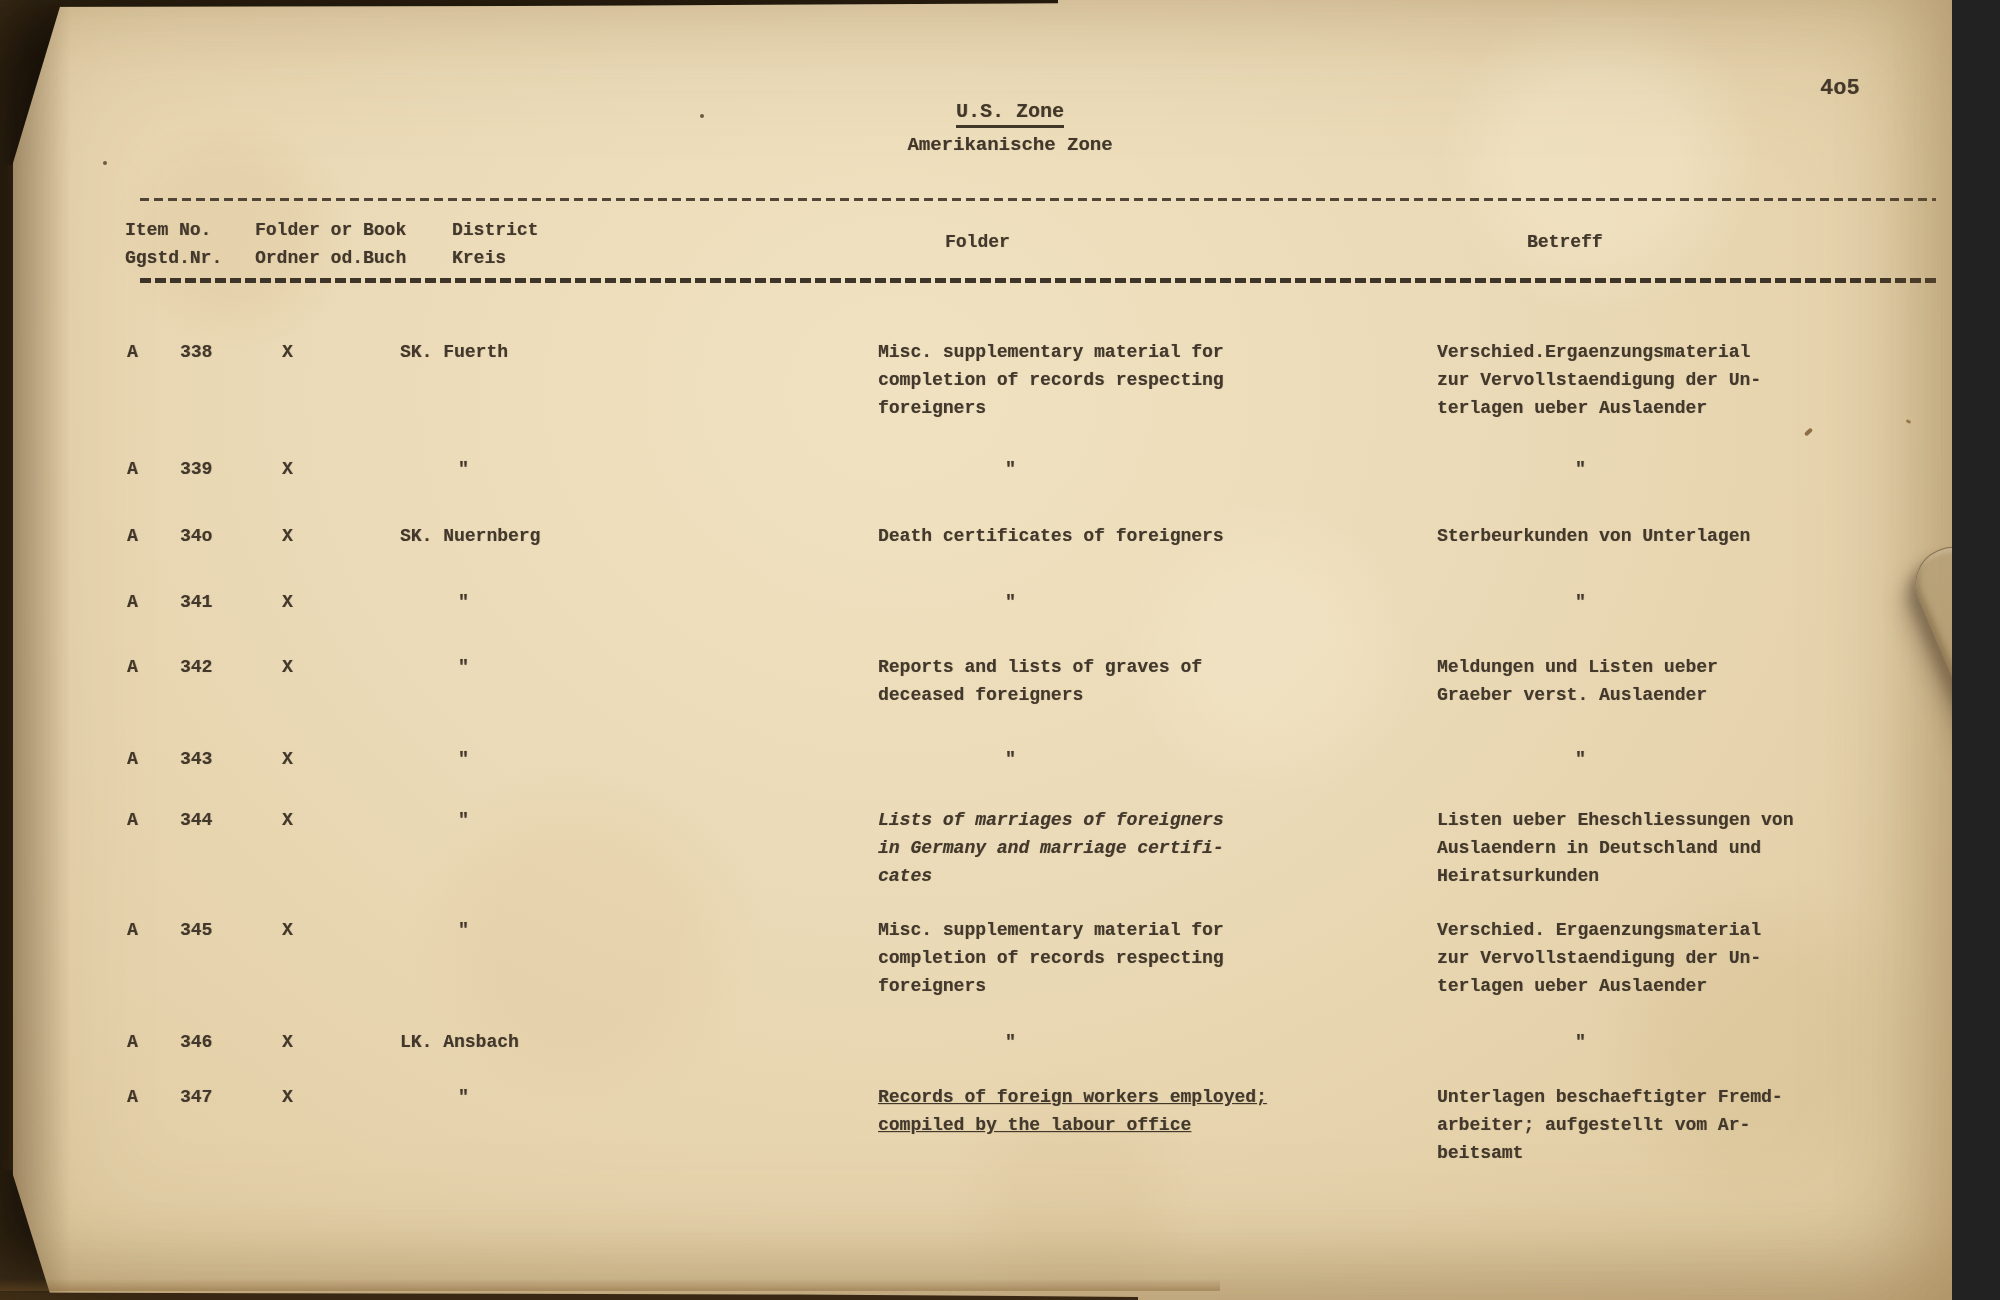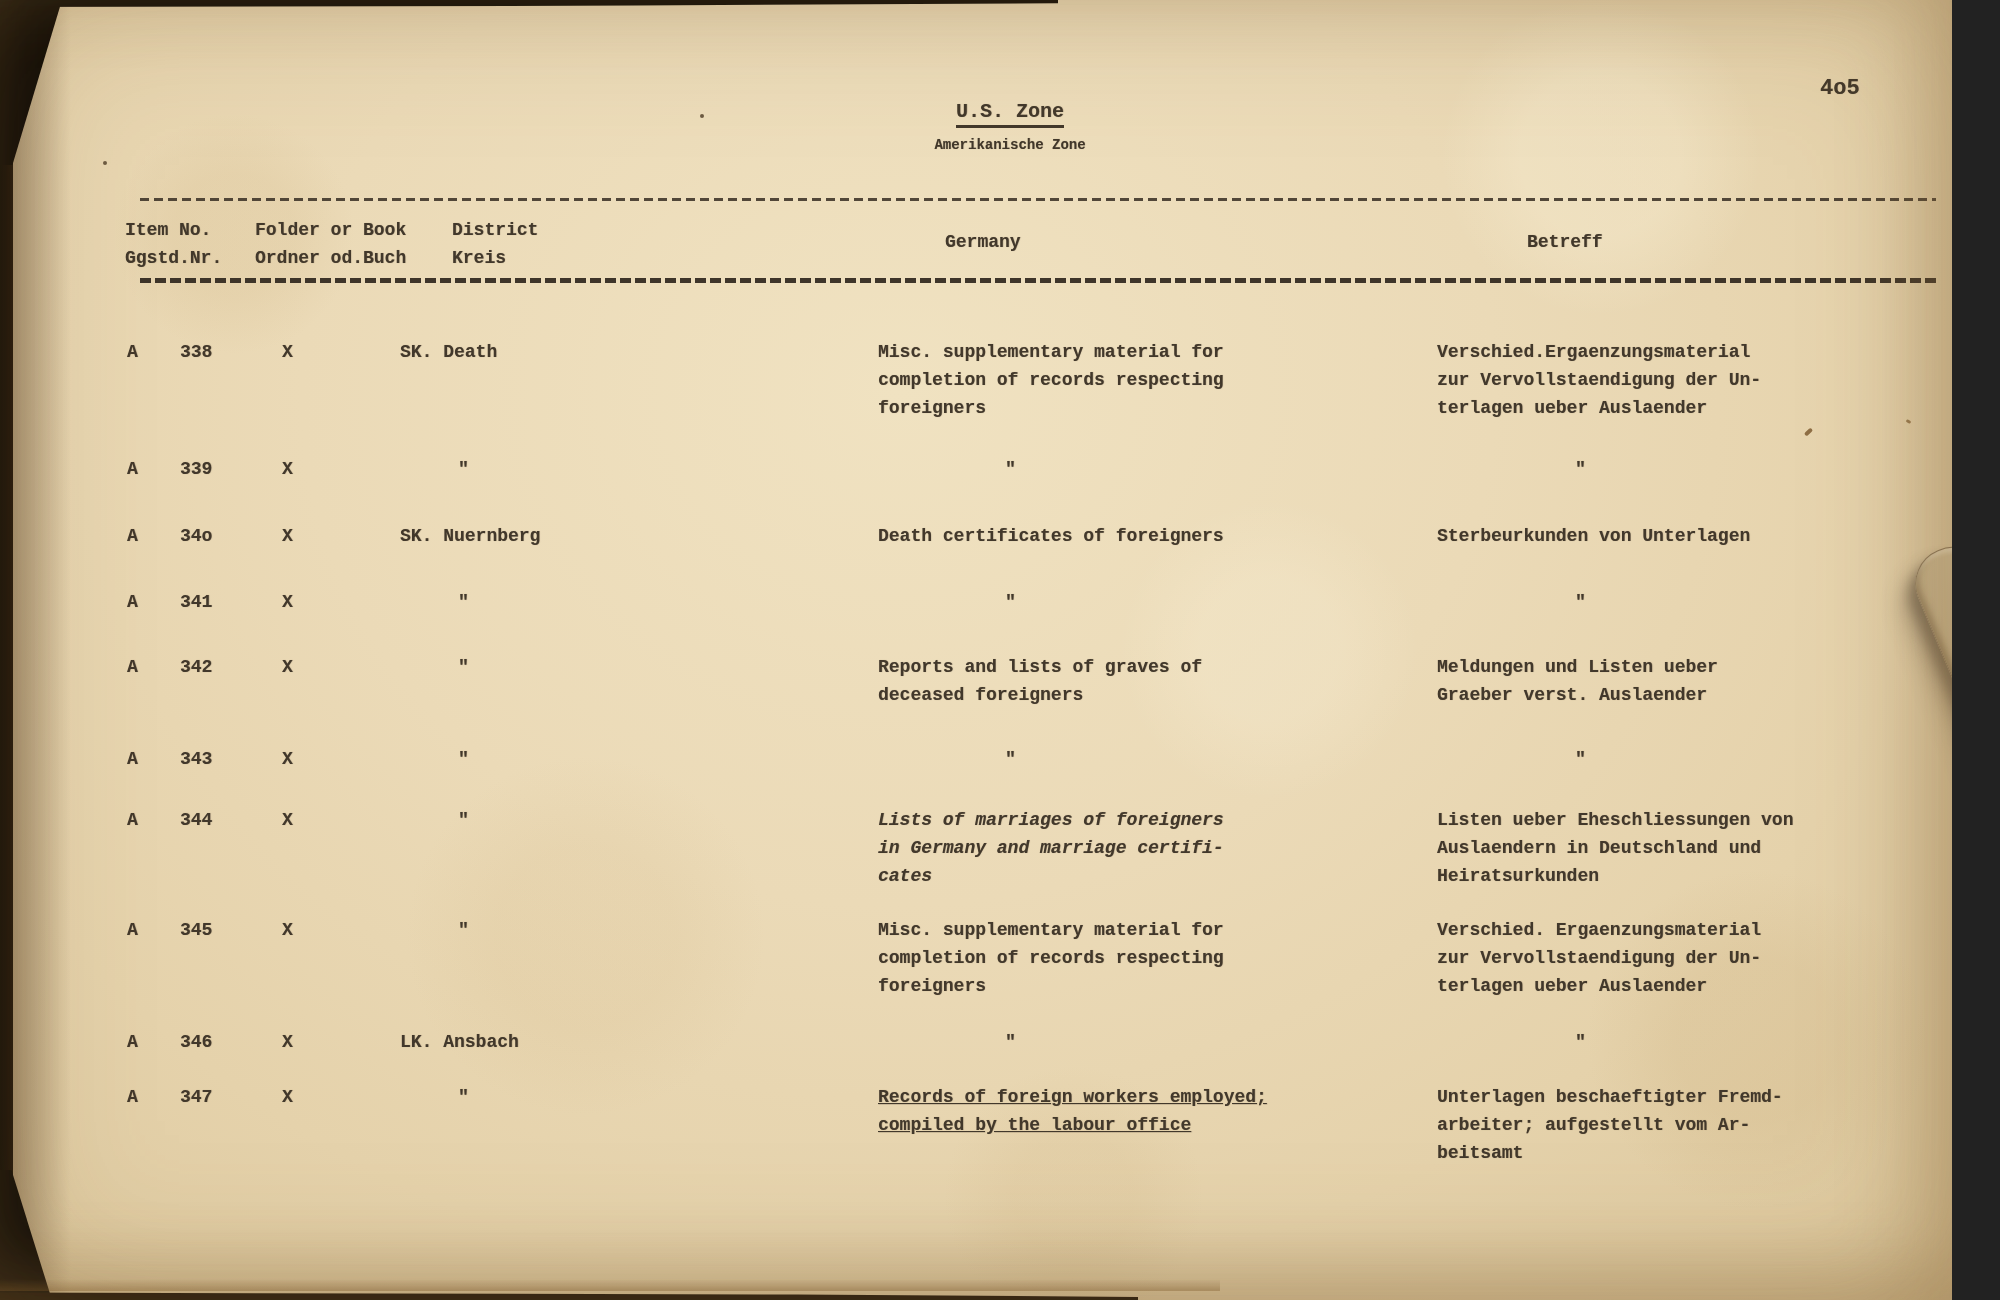--- a/index.html
+++ b/index.html
@@ -46,21 +46,21 @@
   .shadow-bottom{position:absolute;left:0;bottom:9px;width:1220px;height:12px;
     background:linear-gradient(0deg,rgba(122,86,40,.38),rgba(122,86,40,0));}
 
   
   .tw{position:absolute;white-space:pre-wrap;font-weight:700;font-size:18px;line-height:28px;
     color:#42382b;text-shadow:0.4px 0.4px 0.7px rgba(64,52,38,.45);letter-spacing:0;}
   .title-wrap{position:absolute;left:770px;top:100px;width:480px;text-align:center;}
   .title-main{display:inline-block;font-size:20px;font-weight:700;line-height:24px;
     border-bottom:3px solid #42382b;padding-bottom:1px;
     text-shadow:0.4px 0.4px 0.7px rgba(64,52,38,.45);white-space:pre;}
-  .title-sub{font-size:14px;font-weight:700;line-height:26px;margin-top:4px;
+  .title-sub{font-size:19px;font-weight:700;line-height:26px;margin-top:4px;
     text-shadow:0.4px 0.4px 0.7px rgba(64,52,38,.45);white-space:pre;}
   .pagenum{font-size:22px;}
 
   .dash1{position:absolute;left:140px;top:198px;width:1796px;height:3px;
     background:repeating-linear-gradient(90deg,#40362a 0 9px,transparent 9px 14px);opacity:.9;}
   .dash2{position:absolute;left:140px;top:278px;width:1796px;height:5px;
     background:repeating-linear-gradient(90deg,#352c22 0 11px,transparent 11px 15px);opacity:.95;}
 
   .row{position:absolute;left:0;width:100%;height:0;}
   .cell{position:absolute;top:0;white-space:pre-wrap;font-weight:700;font-size:18px;
@@ -102,29 +102,29 @@
 
   <div class="dash1"></div>
   <div class="dash2"></div>
 
   <div class="tw" style="left:125px;top:216px;">Item No.</div>
   <div class="tw" style="left:125px;top:244px;">Ggstd.Nr.</div>
   <div class="tw" style="left:255px;top:216px;">Folder or Book</div>
   <div class="tw" style="left:255px;top:244px;">Ordner od.Buch</div>
   <div class="tw" style="left:452px;top:216px;">District</div>
   <div class="tw" style="left:452px;top:244px;">Kreis</div>
-  <div class="tw" style="left:945px;top:228px;">Germany</div>
+  <div class="tw" style="left:945px;top:228px;">Folder</div>
   <div class="tw" style="left:1527px;top:228px;">Betreff</div>
 
   <div id="rows">
       <div class="row" style="top: 338px;">
         <span class="cell" style="left: 127px;">A</span>
         <span class="cell" style="left: 180px;">338</span>
         <span class="cell" style="left: 282px;">X</span>
-        <span class="cell" style="left: 400px;">SK. Death</span>
+        <span class="cell" style="left: 400px;">SK. Fuerth</span>
         <span class="cell" style="left: 878px;">Misc. supplementary material for
 completion of records respecting
 foreigners</span>
         <span class="cell" style="left: 1437px;">Verschied.Ergaenzungsmaterial
 zur Vervollstaendigung der Un-
 terlagen ueber Auslaender</span>
       </div>
       <div class="row" style="top: 455px;">
         <span class="cell" style="left: 127px;">A</span>
         <span class="cell" style="left: 180px;">339</span>

